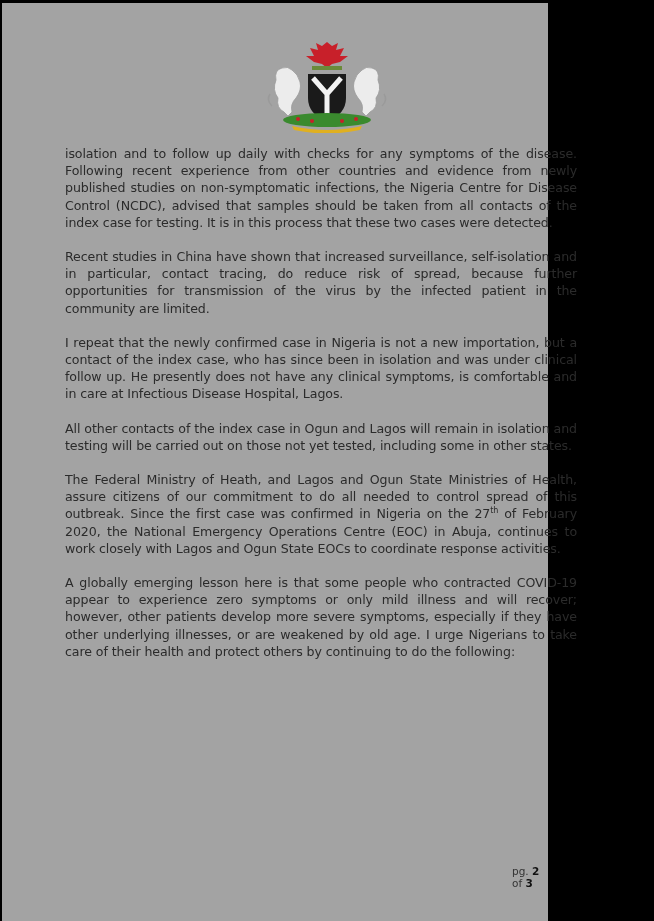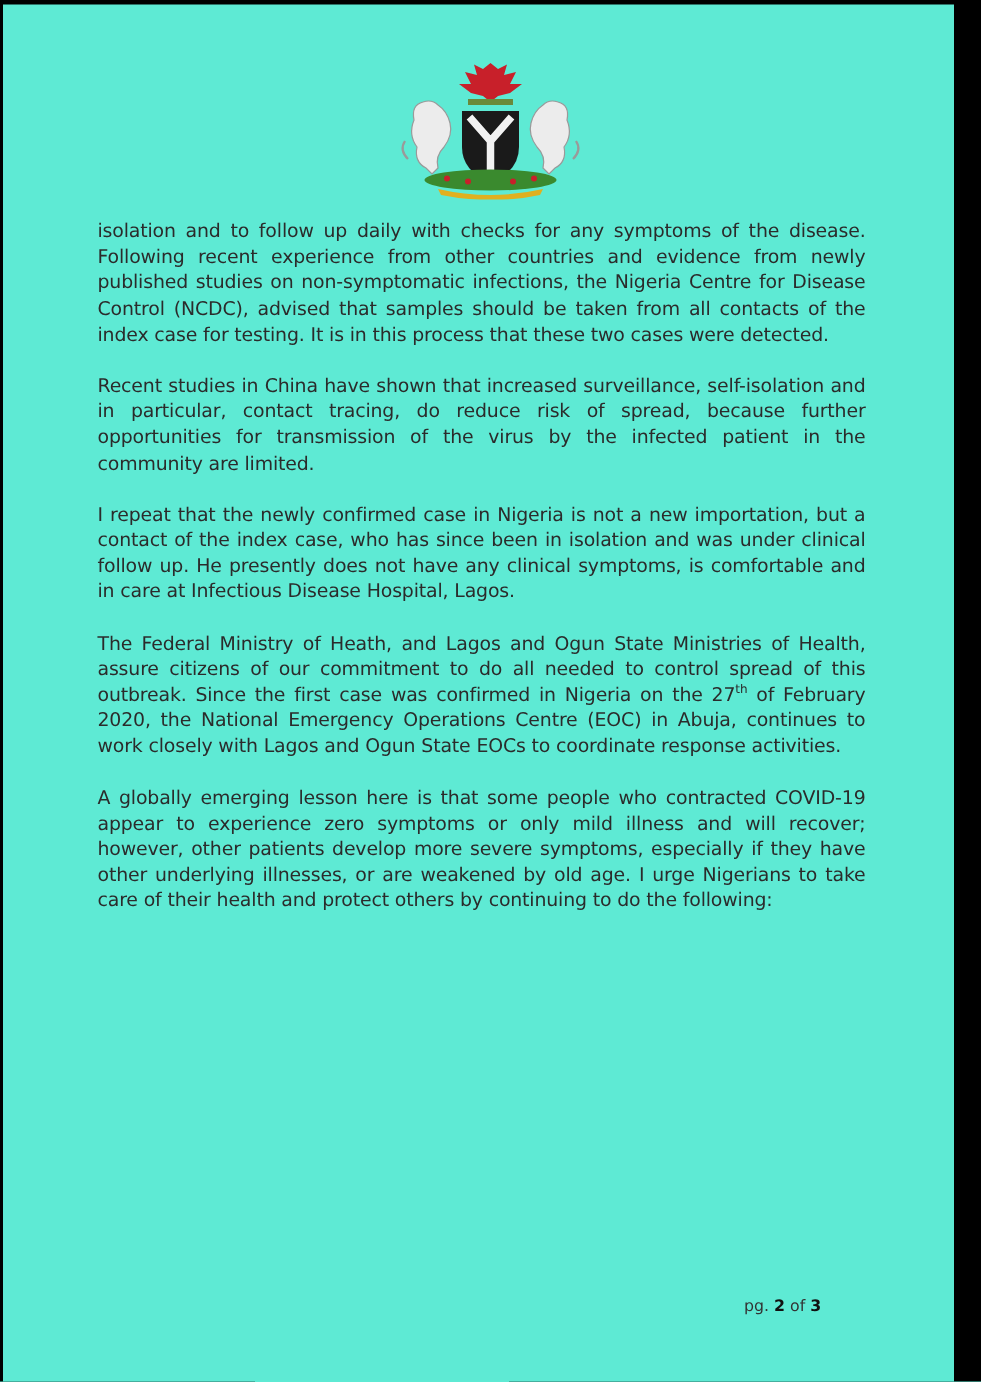--- a/index.html
+++ b/index.html
@@ -3,40 +3,40 @@
 <meta charset="utf-8">
 <style>
   html, body { margin: 0; padding: 0; }
   body {
     width: 654px; height: 921px; overflow: hidden;
     background: #000;
     font-family: "DejaVu Sans", sans-serif;
   }
   .page {
     position: absolute; left: 2px; top: 3px;
-    width: 634px; height: 918px;
-    background: #5eead4;
+    width: 546px; height: 918px;
+    background: #a3a3a3;
   }
   .crest {
     position: absolute; left: 260px; top: 35px;
     width: 130px; height: 95px;
   }
   .body-text {
     position: absolute; left: 63px; top: 142px;
     width: 512px;
     color: #2b2b2b;
     font-size: 12.6px;
     line-height: 17.2px;
     text-align: justify;
     letter-spacing: -0.1px;
   }
   .body-text p { margin: 0 0 17px 0; }
   sup { font-size: 8px; line-height: 0; }
   .footer {
-    position: absolute; left: 494px; top: 862px;
+    position: absolute; left: 510px; top: 862px;
     font-size: 10.5px; color: #333;
   }
   .footer b { color: #111; }
 </style>
 </head>
 <body>
 
 <div class="page">
 
   <svg class="crest" viewBox="0 0 130 95">
@@ -68,19 +68,20 @@
       <circle cx="80" cy="83" r="2" fill="#c8202a"></circle>
       <circle cx="94" cy="81" r="2" fill="#c8202a"></circle>
       <path d="M30 88 Q65 96 100 88 L98 92 Q65 99 32 92 Z" fill="#e0b020"></path>
     </g>
   </svg>
 
   <div class="body-text">
     <p>isolation and to follow up daily with checks for any symptoms of the disease. Following recent experience from other countries and evidence from newly published studies on non-symptomatic infections, the Nigeria Centre for Disease Control (NCDC), advised that samples should be taken from all contacts of the index case for testing. It is in this process that these two cases were detected.</p>
     <p>Recent studies in China have shown that increased surveillance, self-isolation and in particular, contact tracing, do reduce risk of spread, because further opportunities for transmission of the virus by the infected patient in the community are limited.</p>
     <p>I repeat that the newly confirmed case in Nigeria is not a new importation, but a contact of the index case, who has since been in isolation and was under clinical follow up. He presently does not have any clinical symptoms, is comfortable and in care at Infectious Disease Hospital, Lagos.</p>
+    <p>All other contacts of the index case in Ogun and Lagos will remain in isolation and testing will be carried out on those not yet tested, including some in other states.</p>
     <p><span>The Federal Ministry of Heath, and Lagos and Ogun State Ministries of Health, assure citizens of our commitment to do all needed to control spread of this outbreak. Since the first case was confirmed in Nigeria on the 27</span><sup>th</sup><span> of February 2020, the National Emergency Operations Centre (EOC) in Abuja, continues to work closely with Lagos and Ogun State EOCs to coordinate response activities.</span></p>
     <p>A globally emerging lesson here is that some people who contracted COVID-19 appear to experience zero symptoms or only mild illness and will recover; however, other patients develop more severe symptoms, especially if they have other underlying illnesses, or are weakened by old age. I urge Nigerians to take care of their health and protect others by continuing to do the following:</p>
   </div>
 
   <div class="footer"><span>pg. </span><b>2</b><span> of </span><b>3</b></div>
 
 </div>
 
 </body></html>

